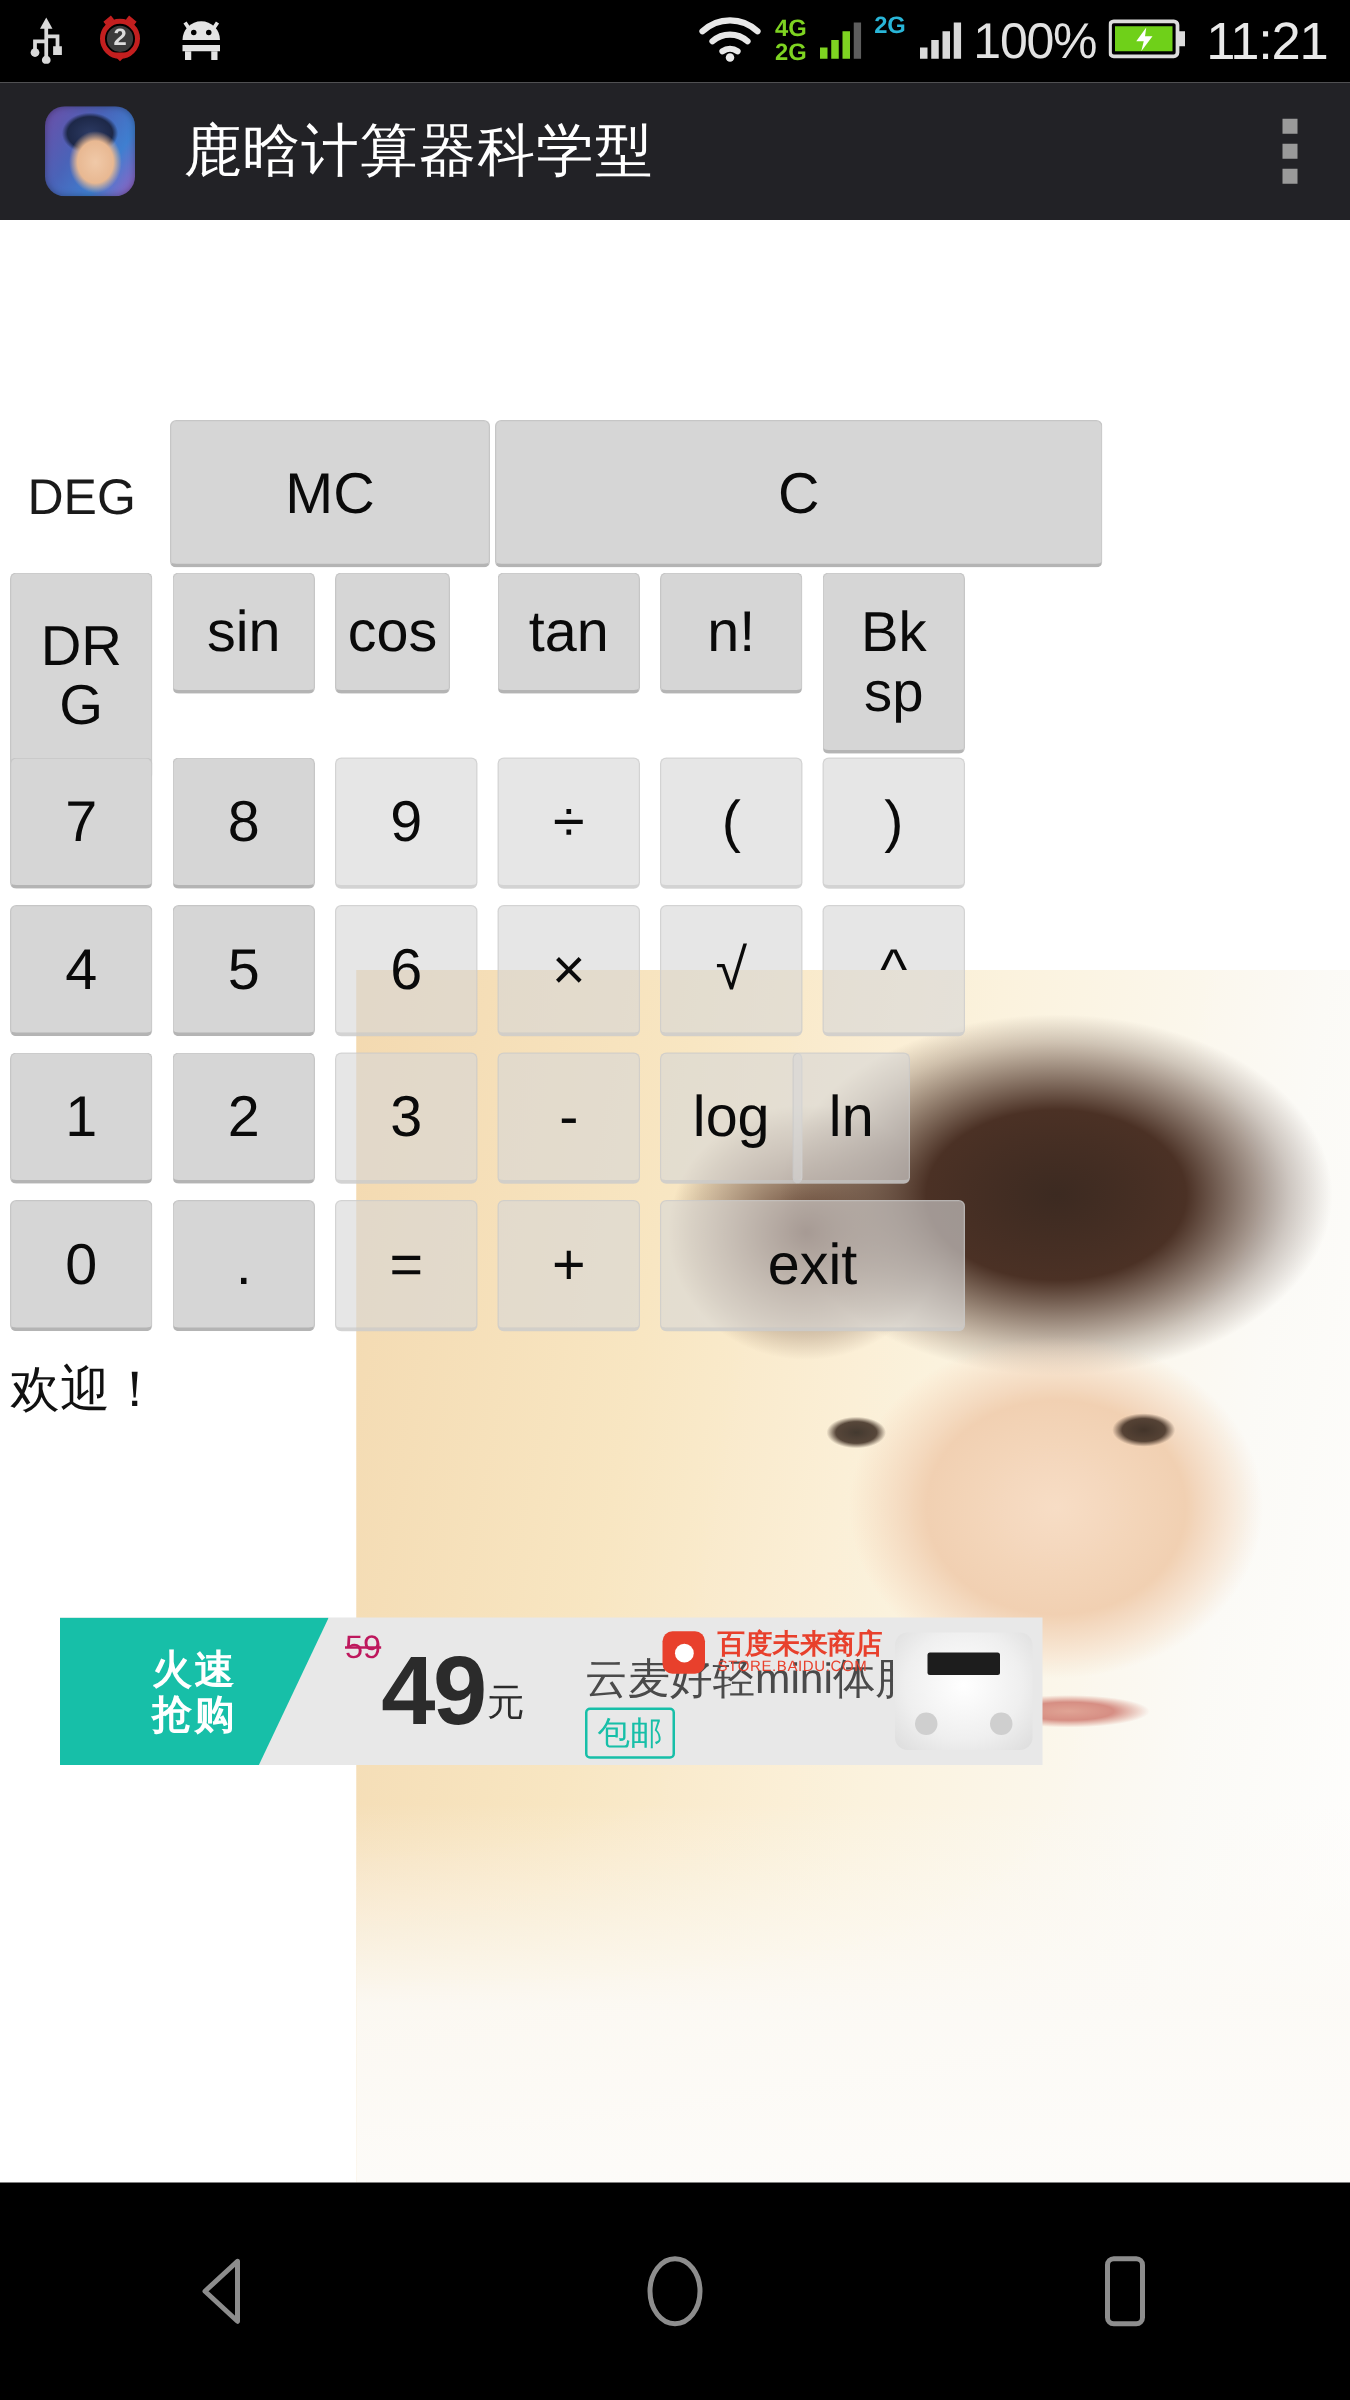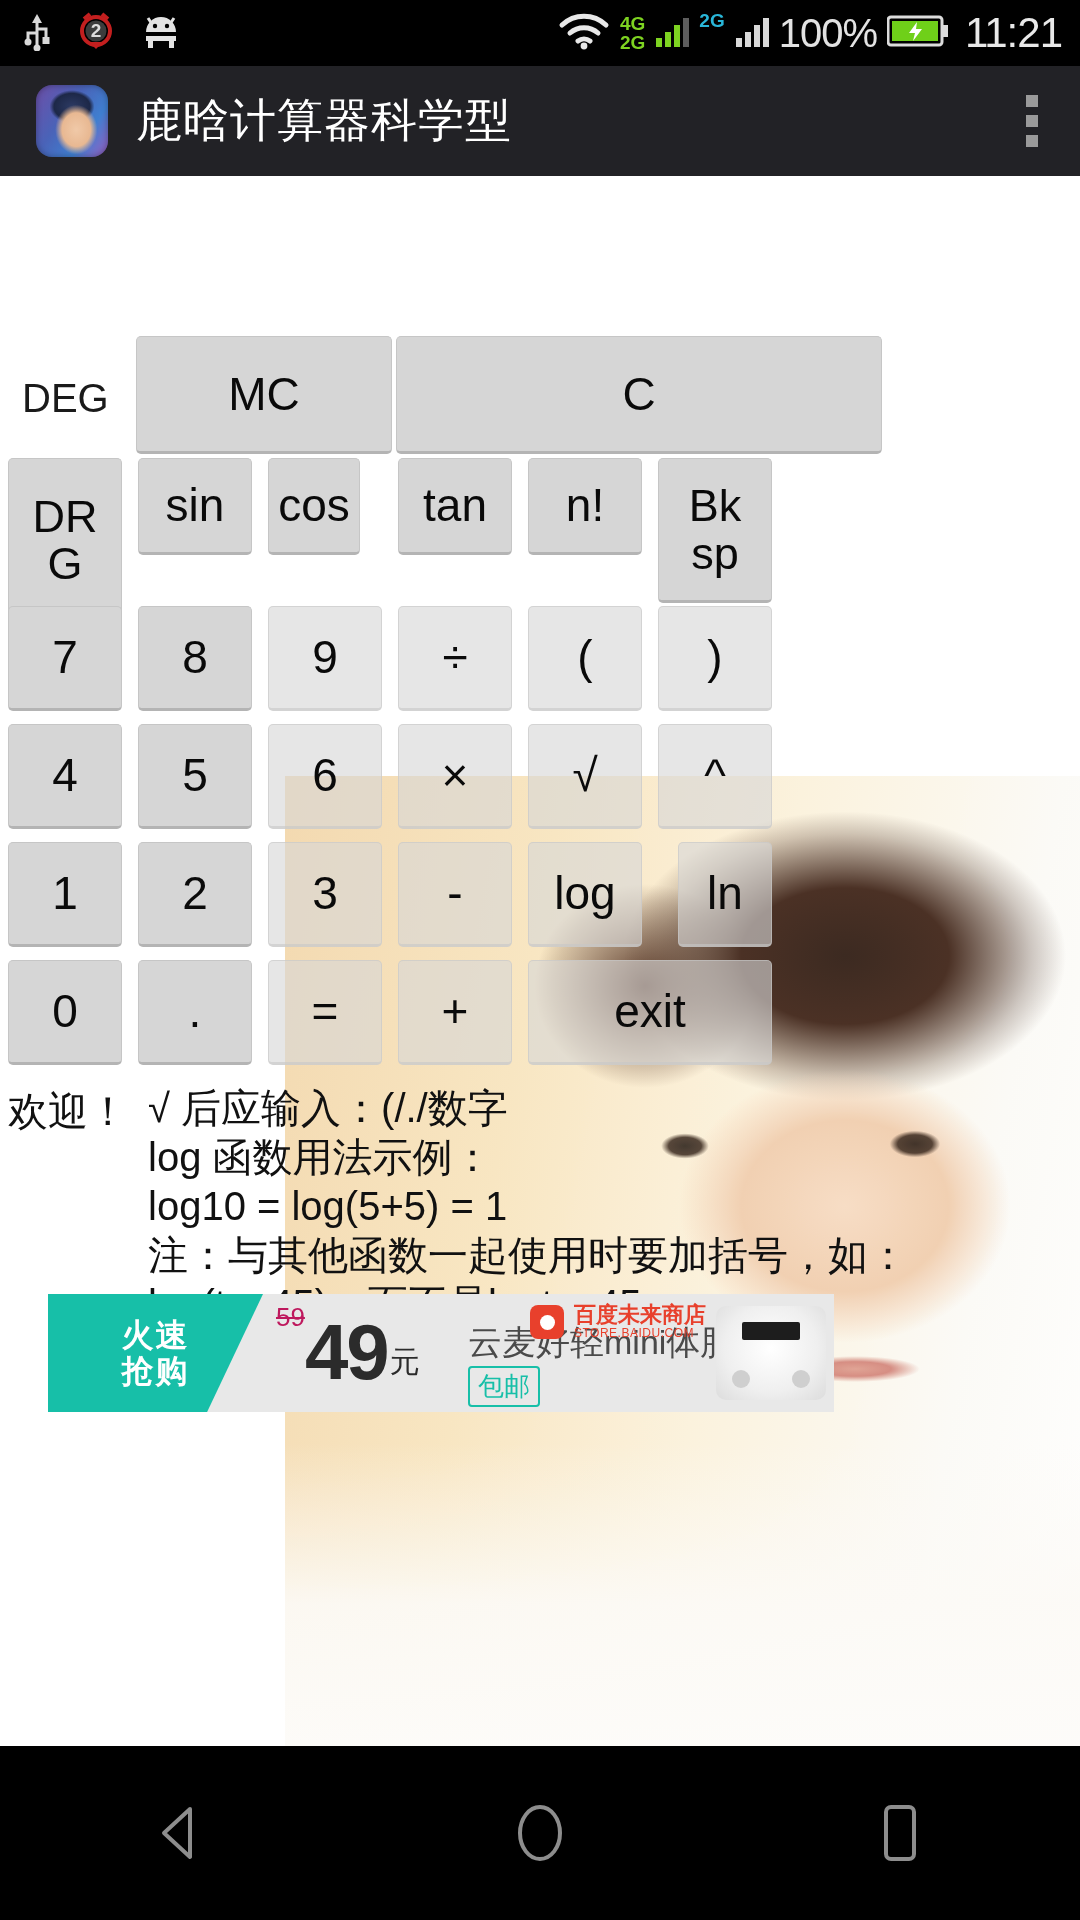--- a/index.html
+++ b/index.html
@@ -34,21 +34,21 @@
   .app-icon{
     width:72px; height:72px; margin-left:36px; border-radius:16px;
     background:
       radial-gradient(ellipse 34px 40px at 56% 62%, #f0c9a8 0%, #e8b892 42%, rgba(232,184,146,0) 62%),
       radial-gradient(ellipse 30px 22px at 50% 30%, #2c3a63 0%, #1d2848 60%, rgba(29,40,72,0) 75%),
       linear-gradient(125deg,#6d4fa8 0%,#4a63b8 40%,#3f7fd0 70%,#9b5fc2 100%);
     box-shadow:inset 0 0 6px rgba(0,0,0,.35);
     flex:none;
   }
   .app-title{
-    color:#ffffff; font-size:46px; margin-left:28px; letter-spacing:1px;
+    color:#ffffff; font-size:46px; margin-left:39px; letter-spacing:1px;
     white-space:nowrap;
   }
   .overflow{
     margin-left:auto; margin-right:40px; width:14px;
     display:flex; flex-direction:column; gap:8px; cursor:pointer;
   }
   .overflow i{ display:block; width:12px; height:12px; background:#9a9a9a; }
 
   
   .content{
@@ -325,39 +325,32 @@
     <div class="btn trans" style="left:528px; top:0; width:114px; height:105px;">√</div>
     <div class="btn trans" style="left:658px; top:0; width:114px; height:105px;">^</div>
   </div>
 
   <div class="row" style="top:666px; height:110px;">
     <div class="btn" style="left:8px;   top:0; width:114px; height:105px;">1</div>
     <div class="btn" style="left:138px; top:0; width:114px; height:105px;">2</div>
     <div class="btn trans" style="left:268px; top:0; width:114px; height:105px;">3</div>
     <div class="btn trans" style="left:398px; top:0; width:114px; height:105px;">-</div>
     <div class="btn trans" style="left:528px; top:0; width:114px; height:105px;">log</div>
-    <div class="btn trans" style="left:678px; top:0; width:94px; height:105px;">ln</div>
+    <div class="btn trans" style="left:634px; top:0; width:94px; height:105px;">ln</div>
   </div>
 
   <div class="row" style="top:784px; height:110px;">
     <div class="btn" style="left:8px;   top:0; width:114px; height:105px;">0</div>
     <div class="btn" style="left:138px; top:0; width:114px; height:105px;">.</div>
     <div class="btn trans" style="left:268px; top:0; width:114px; height:105px;">=</div>
     <div class="btn trans" style="left:398px; top:0; width:114px; height:105px;">+</div>
     <div class="btn trans" style="left:528px; top:0; width:244px; height:105px;">exit</div>
   </div>
 
   <div class="welcome" style="top:908px;">欢迎！</div>
-  <div class="helpbox" style="top:908px;">
-    <div>√ 后应输入：(/./数字</div>
-    <div>log 函数用法示例：</div>
-    <div>log10 = log(5+5) = 1</div>
-    <div>注：与其他函数一起使用时要加括号，如：</div>
-    <div>log(tan45)，而不是logtan45</div>
-  </div>
 
   <div class="ad" style="top:1118px;">
     <div class="ad-teal">
       <div>火速</div>
       <div>抢购</div>
     </div>
     <div class="ad-price">
       <span class="ad-old">59</span>
       <span class="ad-num">49</span>
       <span class="ad-yuan">元</span>

